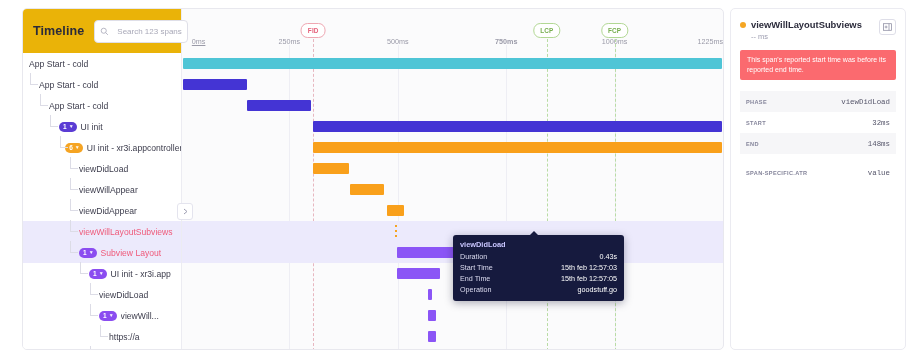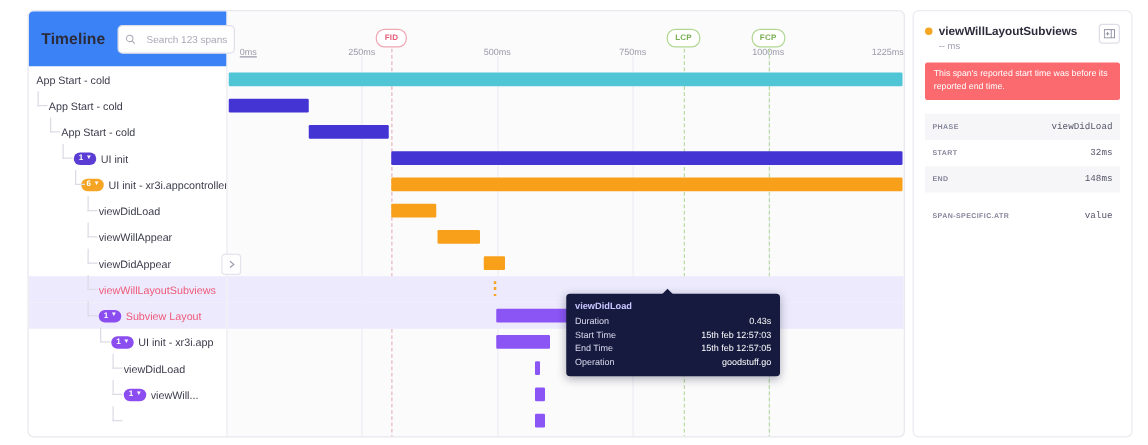--- a/index.html
+++ b/index.html
@@ -24,21 +24,21 @@
     overflow:hidden;
   }
   .tree-pane{
     position:absolute;left:0;top:0;width:158px;height:100%;
     background:#ffffff;
     z-index:6;
     border-right:1px solid #ececf2;
   }
   .tree-header{
     height:44px;display:flex;align-items:center;gap:10px;padding:0 8px 0 10px;
-    background:#3b82f6;
+    background:#eab308;
   }
   .tree-title{
     font-size:12.5px;font-weight:700;color:#2b2b3a;letter-spacing:.1px;
   }
   .search-box{
     flex:1;height:21px;border:1px solid #dfdfe8;border-radius:4px;
     display:flex;align-items:center;gap:8px;padding:0 5px;background:#fff;
   }
   .search-ico{width:9px;height:9px;flex:0 0 auto;}
   .search-ph{font-size:8px;color:#a9a9b8;white-space:nowrap;}
@@ -150,21 +150,21 @@
 
   <div class="trace-card">
 
     <div class="tl-pane">
       <div class="tl-header" id="ruler">
           <div class="tick first" style="left: 2%; text-decoration: underline;">0ms</div>
           <div class="tick" style="left: 20%;">250ms</div>
           <div class="gridline" style="left: 20%; height: 312px;"></div>
           <div class="tick" style="left: 40%;">500ms</div>
           <div class="gridline" style="left: 40%; height: 312px;"></div>
-          <div class="tick" style="left: 60%;">750ms</div>
+          <div class="tick" style="left: 60%; font-weight: bold;">750ms</div>
           <div class="gridline" style="left: 60%; height: 312px;"></div>
           <div class="tick" style="left: 80%;">1000ms</div>
           <div class="gridline" style="left: 80%; height: 312px;"></div>
           <div class="tick last" style="left: 100%; text-align: right;">1225ms</div>
           <div class="gridline" style="left: 100%; height: 312px;"></div>
           <div class="marker-line" style="left: 24.4%; height: 312px;"></div>
           <div class="marker red" style="left: 24.4%;">FID</div>
           <div class="marker-line green" style="left: 67.5%; height: 312px;"></div>
           <div class="marker green" style="left: 67.5%;">LCP</div>
           <div class="marker-line green" style="left: 80%; height: 312px;"></div>
@@ -310,20 +310,25 @@
             <span class="lbl">viewDidLoad</span>
           </div>
           <div class="row">
             <span style="display: inline-block; width: 76px;"></span>
             <span class="guide" style="left: 67px;"></span>
             <span class="chip violet">
               <span>1</span>
               <span class="cv">▼</span>
             </span>
             <span class="lbl">viewWill...</span>
+          </div>
+          <div class="row">
+            <span style="display: inline-block; width: 86px;"></span>
+            <span class="guide" style="left: 77px;"></span>
+            <span class="lbl">https://a</span>
           </div>
           <div class="row">
             <span style="display: inline-block; width: 76px;"></span>
             <span class="guide" style="left: 67px;"></span>
           </div>
         </div>
     </div>
 
     <div class="tooltip">
       <div class="tt-title">viewDidLoad</div>

